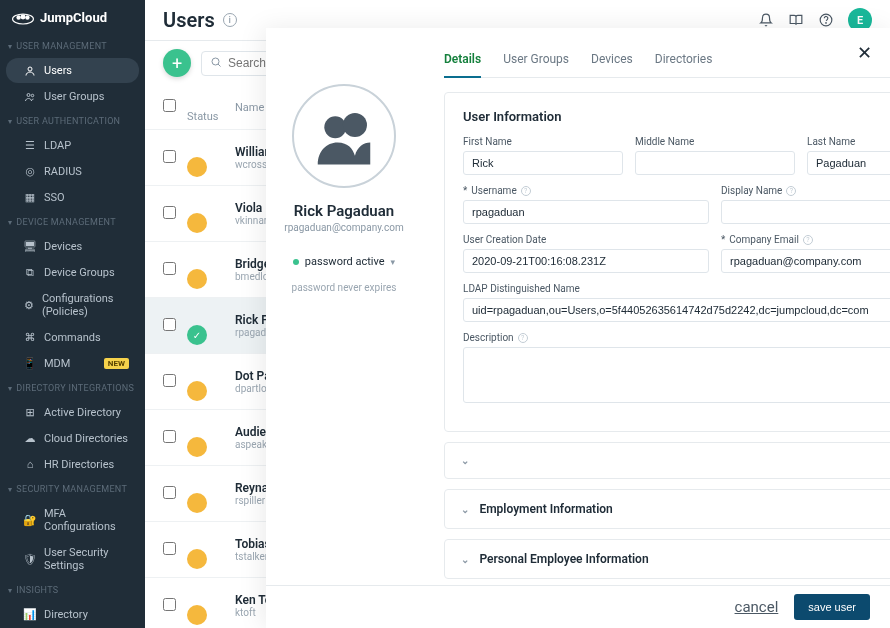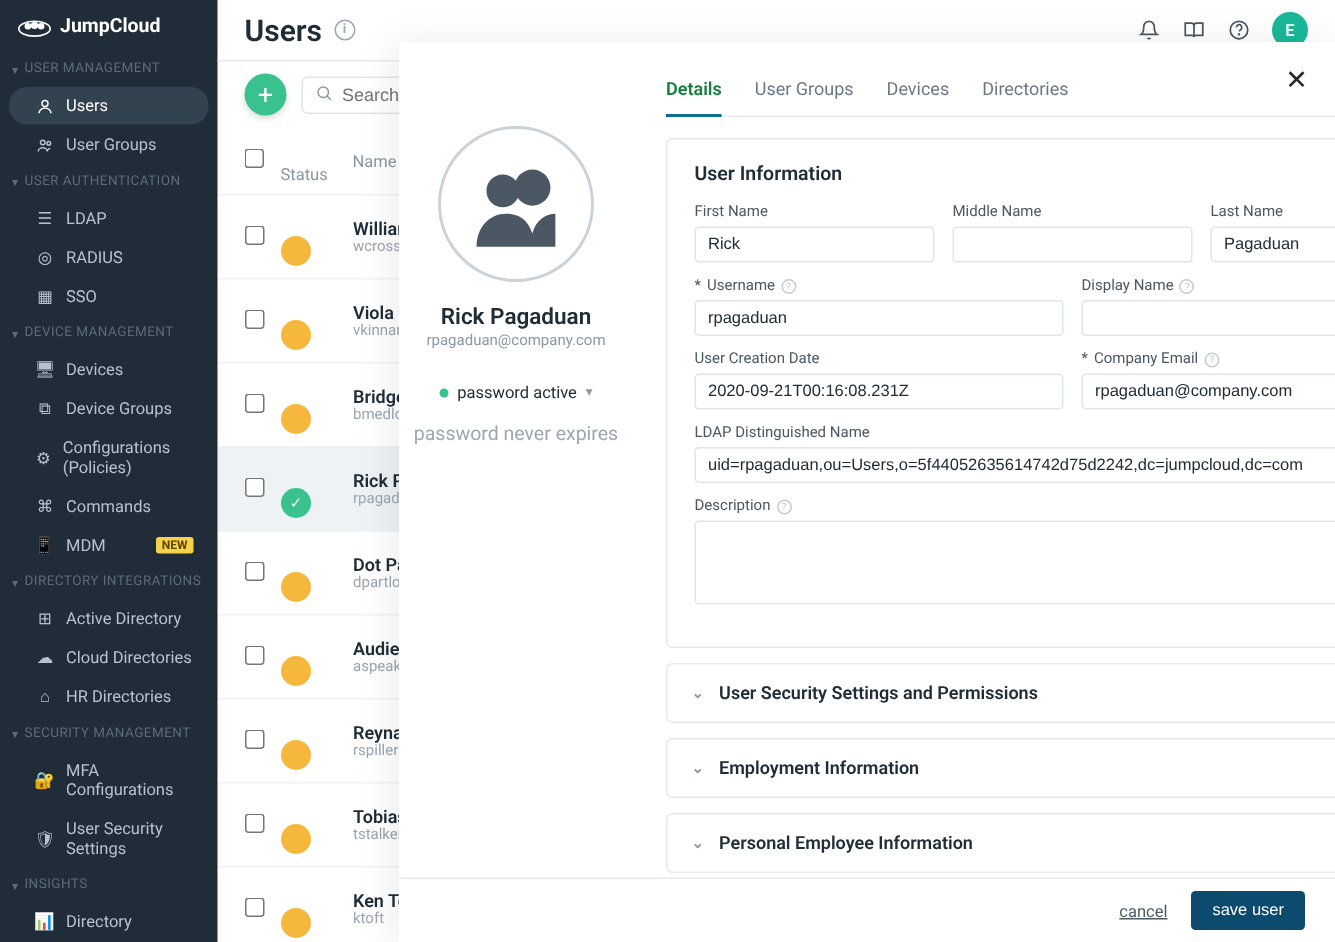--- a/index.html
+++ b/index.html
@@ -52,21 +52,21 @@
 .panel-body::-webkit-scrollbar{width:6px;} .panel-body::-webkit-scrollbar-thumb{background:#d5dde3;border-radius:3px;}
 .panel-close { position: absolute; top: 14px; right: 18px; font-size: 18px; cursor: pointer; color: #202d38; }
 .profile-col { width: 156px; flex-shrink:0; display: flex; flex-direction: column; align-items: center; padding-top: 56px; }
 .avatar-lg { width: 104px; height: 104px; border-radius: 50%; border: 2px solid #c9d2d9; display: flex; align-items: center; justify-content: center; overflow:hidden; }
 .avatar-lg svg { width: 70px; height: 70px; fill: #4b5864; }
 .profile-name { margin-top: 14px; font-size: 15px; font-weight: 600; text-align:center; }
 .profile-email { font-size: 10px; color: #8a98a5; margin-top: 2px; }
 .pw-status { margin-top: 22px; font-size: 11px; display: flex; flex-direction: column; align-items: center; gap: 14px; }
 .pw-status .line1 { display: flex; align-items: center; gap: 6px; color: #202d38; cursor:pointer; }
 .pw-status .dot { width: 6px; height: 6px; border-radius: 50%; background: #3ac28e; }
-.pw-status .sub { font-size: 13px; color: #9aa6b1; }
+.pw-status .sub { font-size: 10px; color: #9aa6b1; }
 
 .detail-col { flex: 1; padding-top: 18px; }
 .tabs { display: flex; gap: 22px; border-bottom: 1px solid #e6eaed; font-size: 12px; }
 .tab { padding: 6px 0 10px; color: #6b7884; cursor: pointer; }
 .tab.active { color: #15803d; font-weight: 600; border-bottom: 2px solid #0a6e8f; margin-bottom: -1px; }
 
 .card { border: 1px solid #e6eaed; border-radius: 4px; margin-top: 14px; padding: 16px 18px 18px; }
 .card h3 { font-size: 13px; font-weight: 600; margin-bottom: 12px; }
 .row { display: flex; gap: 12px; margin-bottom: 10px; }
 .fld { flex: 1; display: flex; flex-direction: column; gap: 4px; }
@@ -75,21 +75,21 @@
 .lbl .req { color: #4b5864; }
 .lbl .info-ic { width: 10px; height: 10px; border: 1px solid #c2ccd4; border-radius: 50%; display:inline-flex;align-items:center;justify-content:center;font-size:7px;color:#c2ccd4; }
 .inp { border: 1px solid #dfe5ea; border-radius: 3px; padding: 5px 8px; font-size: 11px; color: #202d38; background:#fff; }
 .inp[readonly]{ color:#202d38; }
 .ta { min-height: 56px; resize: none; font-family: inherit; }
 
 .acc { border: 1px solid #e6eaed; border-radius: 4px; margin-top: 10px; padding: 12px 16px; display: flex; align-items: center; gap: 10px; cursor: pointer; font-size: 12px; font-weight: 600; }
 .acc .chev { color: #8a98a5; font-size: 10px; }
 
 .panel-footer { border-top: 1px solid #e6eaed; padding: 8px 20px; display: flex; justify-content: flex-end; align-items: center; gap: 16px; }
-.link { font-size: 11px; color: #4b5864; text-decoration: underline; cursor: pointer; }
+.link { font-size: 15px; color: #4b5864; text-decoration: underline; cursor: pointer; }
 .save { background: #0c4a6e; color: #fff; border: none; border-radius: 3px; padding: 7px 14px; font-size: 11px; cursor: pointer; }
 </style>
 </head>
 <body>
 
 <div class="app">
   <aside class="sidebar">
     <div class="brand">
       <svg class="brand-icon" viewBox="0 0 40 24">
           <ellipse cx="20" cy="14" rx="19" ry="9" fill="none" stroke="#fff" stroke-width="2"></ellipse>
@@ -449,21 +449,20 @@
                     <span class="info-ic">?</span>
                   </span>
                   <textarea class="inp ta" style=""></textarea>
                 </div>
             </div>
           </div>
 
           <div id="accordions">
               <div class="acc">
                 <span class="chev">⌄</span>
-                <span>User Security Settings and Permissions</span>
               </div>
               <div class="acc">
                 <span class="chev">⌄</span>
                 <span>Employment Information</span>
               </div>
               <div class="acc">
                 <span class="chev">⌄</span>
                 <span>Personal Employee Information</span>
               </div>
             </div>

